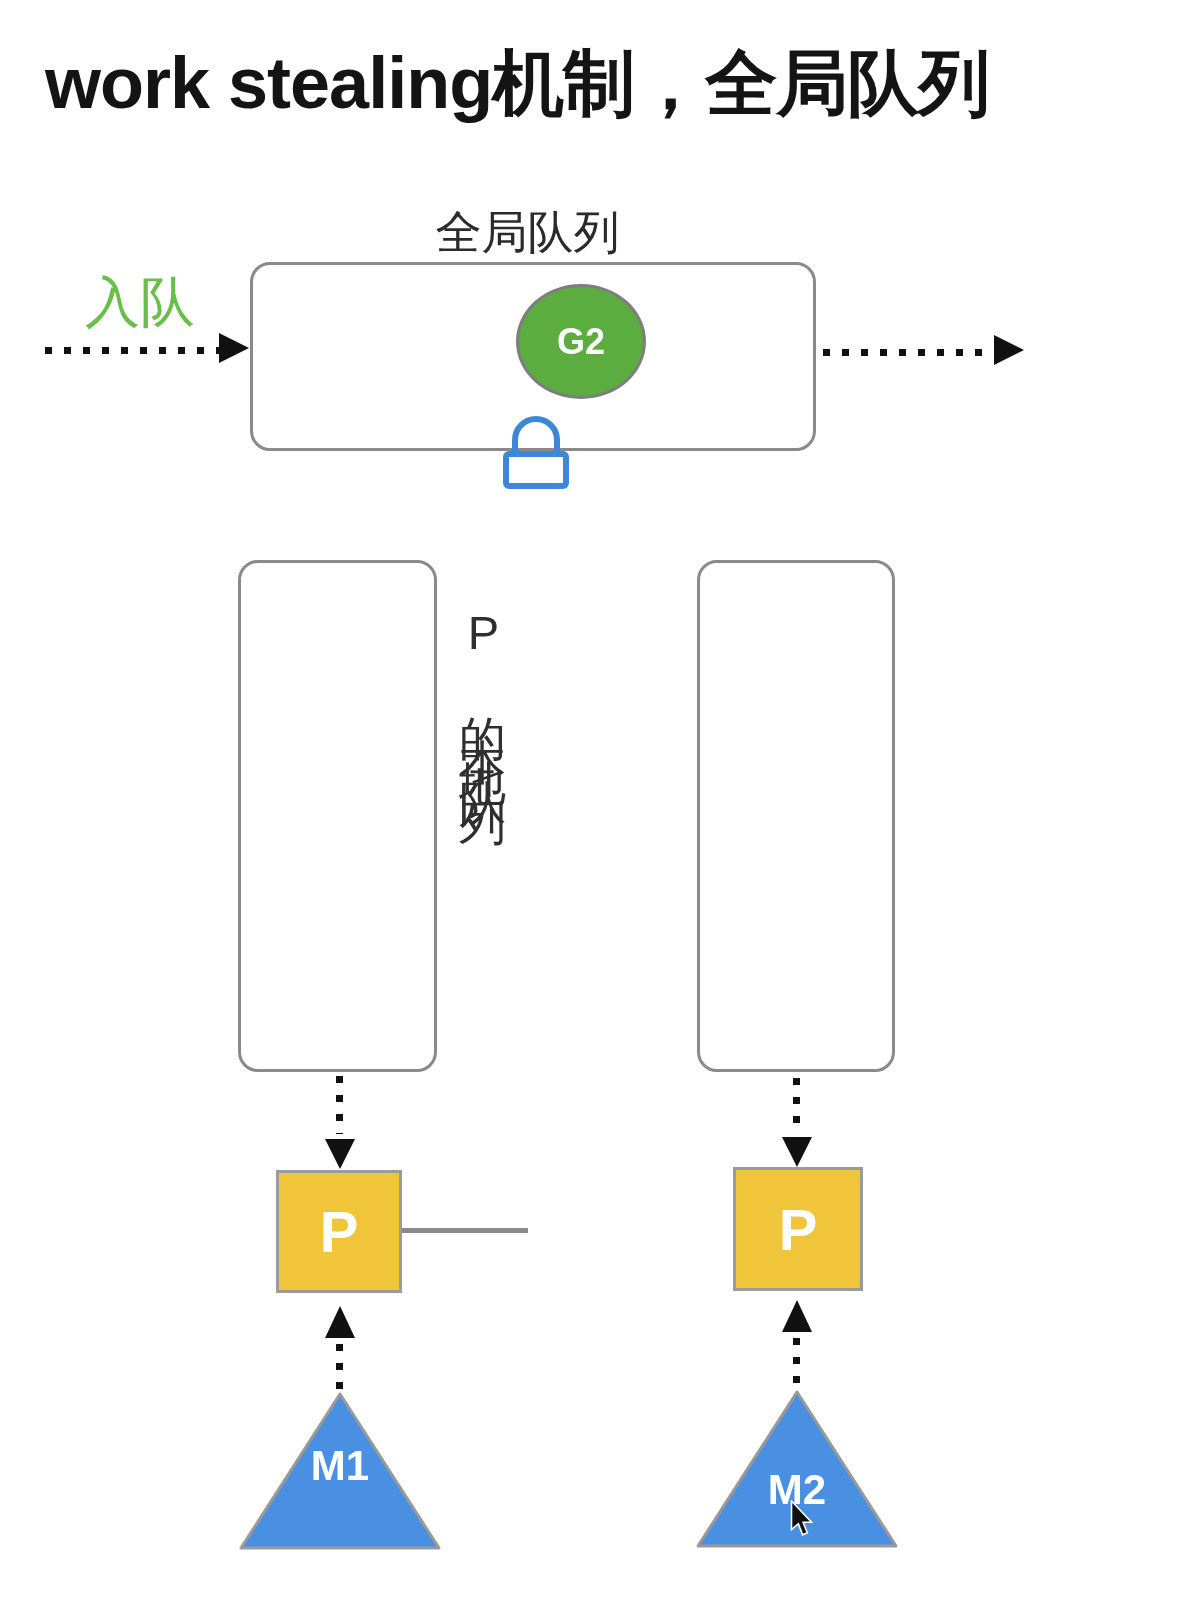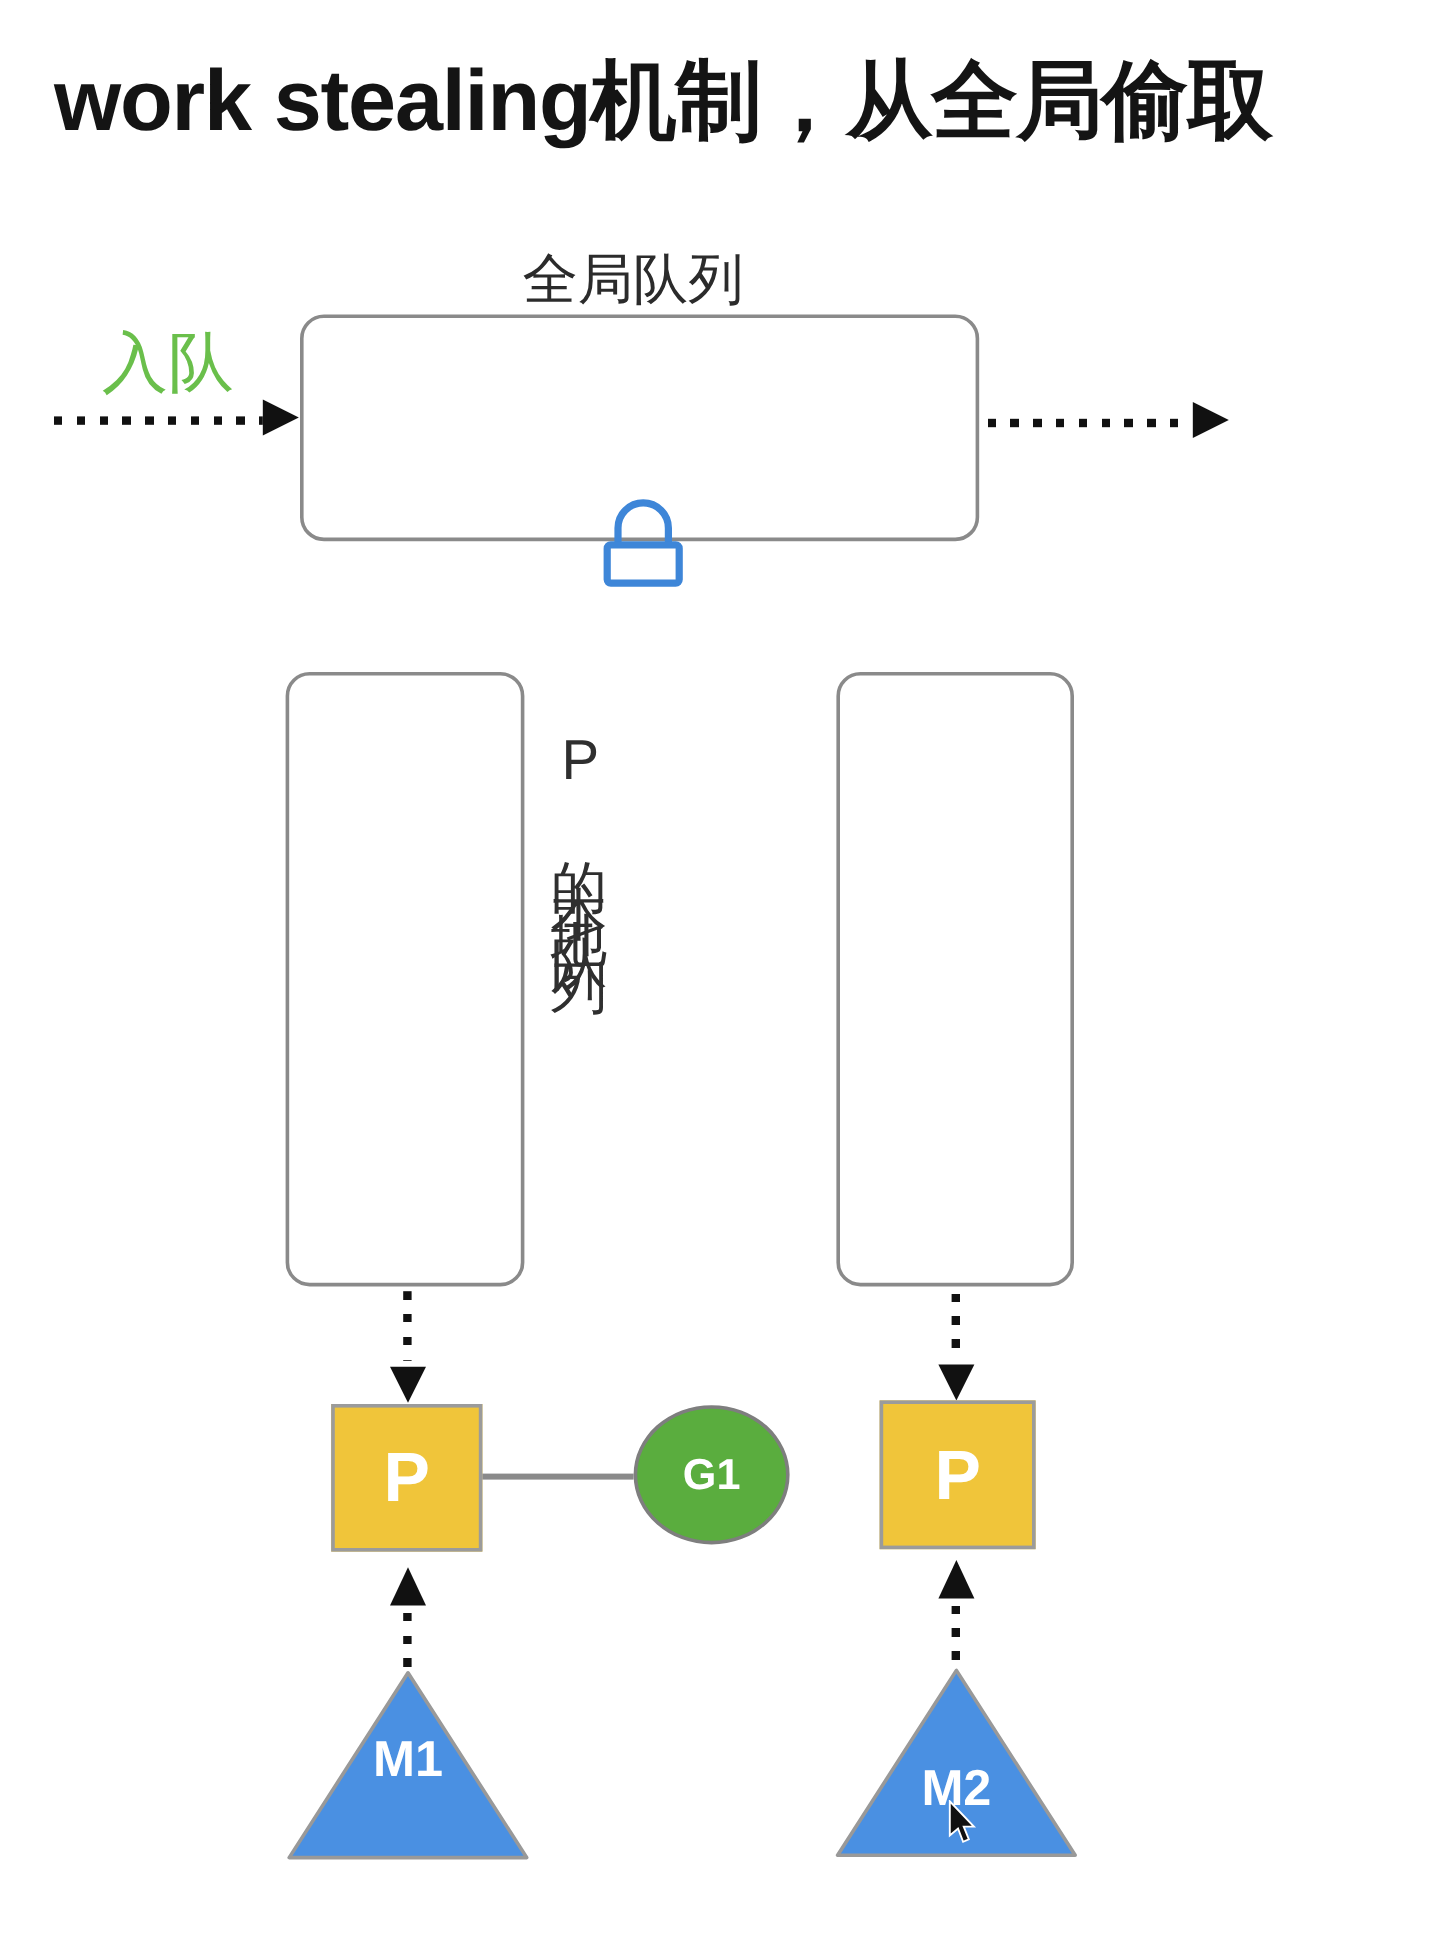--- a/index.html
+++ b/index.html
@@ -73,25 +73,28 @@
   .m1-label{left:290px;top:1420px;margin-top:22px;}
   .m2-label{left:747px;top:1466px;}
   .lock-svg{left:498px;top:408px;}
   .cursor-svg{left:788px;top:1500px;}
 </style>
 </head>
 <body>
 
 <div class="stage">
 
-  <div class="abs title">work stealing机制，从全局偷取</div>
+  <div class="abs title">work stealing机制，全局队列</div>
 
   <div class="abs gq-label">全局队列</div>
   <div class="abs gq-box"></div>
 
+  <div class="abs gcircle g2">
+    <span>G2</span>
+  </div>
 
   <div class="abs enqueue">入队</div>
   <div class="abs doth enq-line"></div>
   <div class="abs ah-right enq-head"></div>
 
   <div class="abs doth deq-line"></div>
   <div class="abs ah-right deq-head"></div>
 
   <svg class="abs lock-svg" width="76" height="84" viewBox="0 0 76 84">
     <path d="M17 48 V32 a21 21 0 0 1 42 0 V48" fill="none" stroke="#3e86d8" stroke-width="6"></path>
@@ -108,23 +111,20 @@
   <div class="abs ah-down rdown-head"></div>
 
   <div class="abs psq lp">
     <span>P</span>
   </div>
   <div class="abs psq rp">
     <span>P</span>
   </div>
 
   <div class="abs pg1"></div>
-  <div class="abs gcircle g1">
-    <span>G1</span>
-  </div>
 
   <div class="abs ah-up lup-head"></div>
   <div class="abs dotv lup-line"></div>
   <div class="abs ah-up rup-head"></div>
   <div class="abs dotv rup-line"></div>
 
   <svg class="abs m1-svg" width="210" height="162" viewBox="0 0 210 162">
     <polygon points="105,4 6,158 204,158" fill="#4a90e2" stroke="#999999" stroke-width="3" stroke-linejoin="round"></polygon>
   </svg>
   <div class="abs mlabel m1-label">M1</div>

